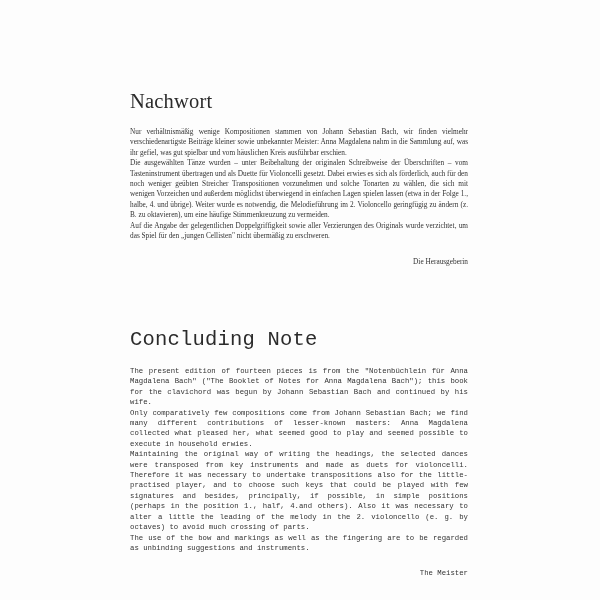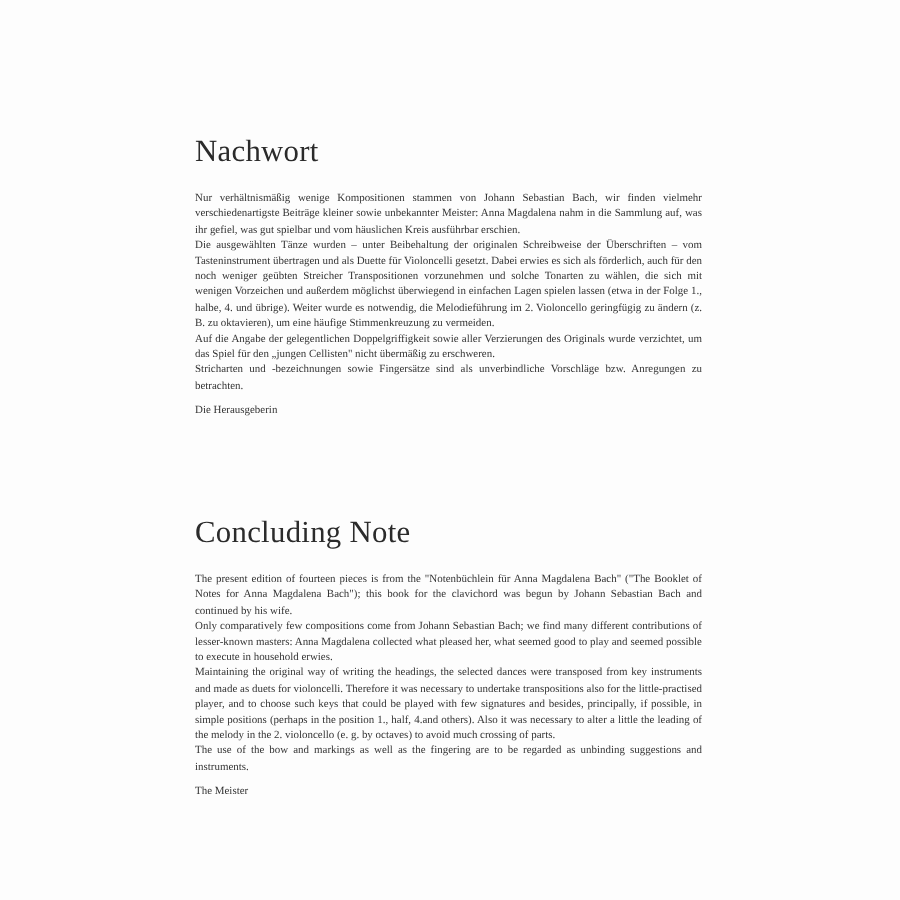--- a/index.html
+++ b/index.html
@@ -1,34 +1,33 @@
 <!DOCTYPE html>
 <html><head>
 <meta charset="utf-8">
 <style>
   html, body { margin:0; padding:0; background:#ffffff; }
   body { width:600px; height:600px; position:relative; overflow:hidden; font-family:"Liberation Serif","DejaVu Serif",serif; color:#2a2a2a; }
   .page { position:absolute; left:0; top:0; width:600px; height:600px; background:#fdfdfd; }
   .section { position:absolute; left:130px; width:338px; }
   #sec-de { top:73px; }
-  #sec-en { top:327px; }
+  #sec-en { top:312px;font-family:Liberation Mono, monospace; }
   h1 { font-weight:normal; font-size:20.5px; margin:16px 0 14px 0; color:#2b2b2b; letter-spacing:0.2px; line-height:24px; }
   .para { font-size:7.3px; line-height:10.4px; text-align:justify; margin:0; color:#333; }
-  .sig { font-size:7.3px; margin-top:6px; color:#333; }
+  .sig { font-size:7.3px; text-align:right; margin-top:16px; color:#333; }
 </style>
 </head>
 <body>
 
 <div class="page">
   <div class="section" id="sec-de">
     <h1>Nachwort</h1>
     <p class="para">Nur verhältnismäßig wenige Kompositionen stammen von Johann Sebastian Bach, wir finden vielmehr verschiedenartigste Beiträge kleiner sowie unbekannter Meister: Anna Magdalena nahm in die Sammlung auf, was ihr gefiel, was gut spielbar und vom häuslichen Kreis ausführbar erschien.</p>
     <p class="para">Die ausgewählten Tänze wurden – unter Beibehaltung der originalen Schreibweise der Überschriften – vom Tasteninstrument übertragen und als Duette für Violoncelli gesetzt. Dabei erwies es sich als förderlich, auch für den noch weniger geübten Streicher Transpositionen vorzunehmen und solche Tonarten zu wählen, die sich mit wenigen Vorzeichen und außerdem möglichst überwiegend in einfachen Lagen spielen lassen (etwa in der Folge 1., halbe, 4. und übrige). Weiter wurde es notwendig, die Melodieführung im 2. Violoncello geringfügig zu ändern (z. B. zu oktavieren), um eine häufige Stimmenkreuzung zu vermeiden.</p>
     <p class="para">Auf die Angabe der gelegentlichen Doppelgriffigkeit sowie aller Verzierungen des Originals wurde verzichtet, um das Spiel für den „jungen Cellisten" nicht übermäßig zu erschweren.</p>
-    <p class="para">Stricharten und -bezeichnungen sowie Fingersätze sind als unverbindliche Vorschläge bzw. Anregungen zu betrachten.</p>
     <div class="sig">Die Herausgeberin</div>
   </div>
 
   <div class="section" id="sec-en">
     <h1>Concluding Note</h1>
     <p class="para">The present edition of fourteen pieces is from the "Notenbüchlein für Anna Magdalena Bach" ("The Booklet of Notes for Anna Magdalena Bach"); this book for the clavichord was begun by Johann Sebastian Bach and continued by his wife.</p>
     <p class="para">Only comparatively few compositions come from Johann Sebastian Bach; we find many different contributions of lesser-known masters: Anna Magdalena collected what pleased her, what seemed good to play and seemed possible to execute in household erwies.</p>
     <p class="para">Maintaining the original way of writing the headings, the selected dances were transposed from key instruments and made as duets for violoncelli. Therefore it was necessary to undertake transpositions also for the little-practised player, and to choose such keys that could be played with few signatures and besides, principally, if possible, in simple positions (perhaps in the position 1., half, 4.and others). Also it was necessary to alter a little the leading of the melody in the 2. violoncello (e. g. by octaves) to avoid much crossing of parts.</p>
     <p class="para">The use of the bow and markings as well as the fingering are to be regarded as unbinding suggestions and instruments.</p>
     <div class="sig">The Meister</div>

